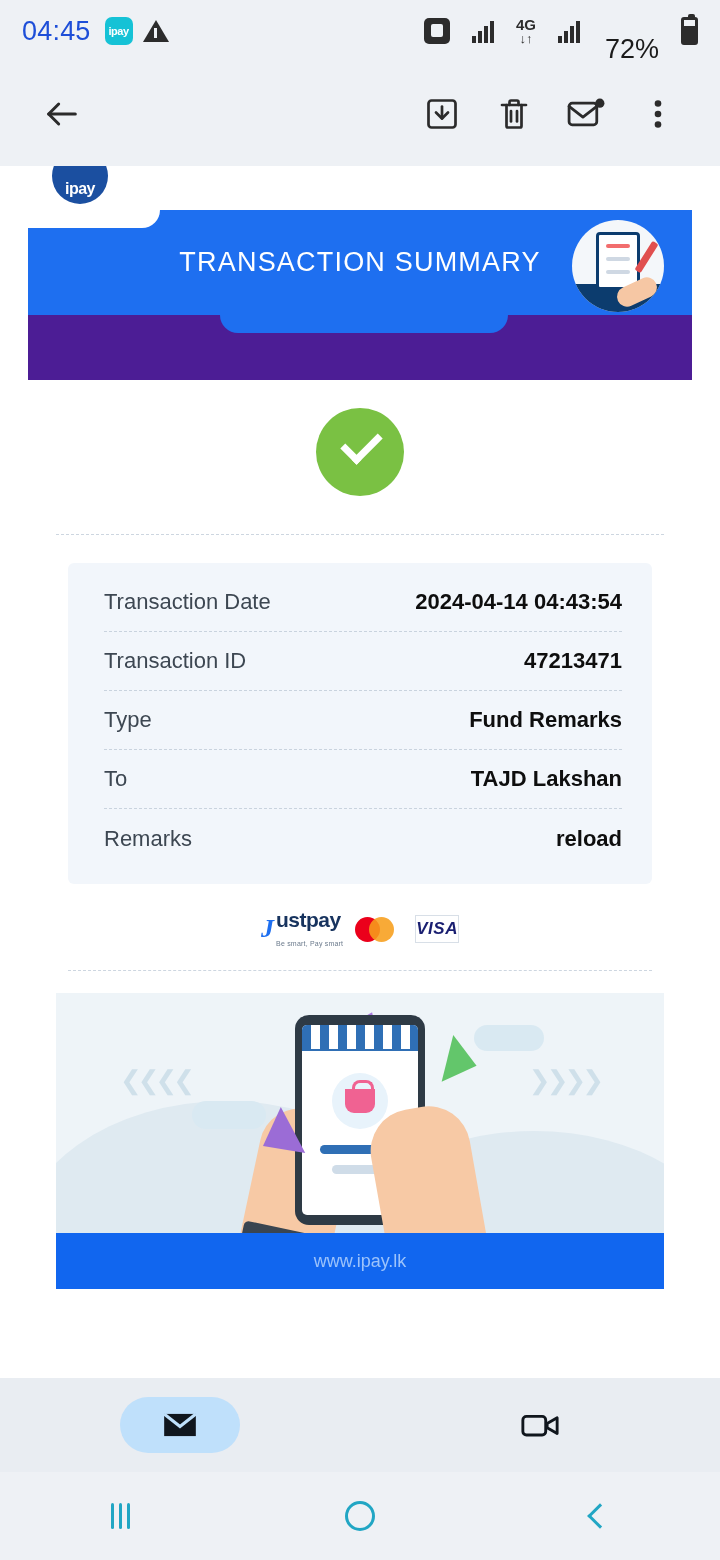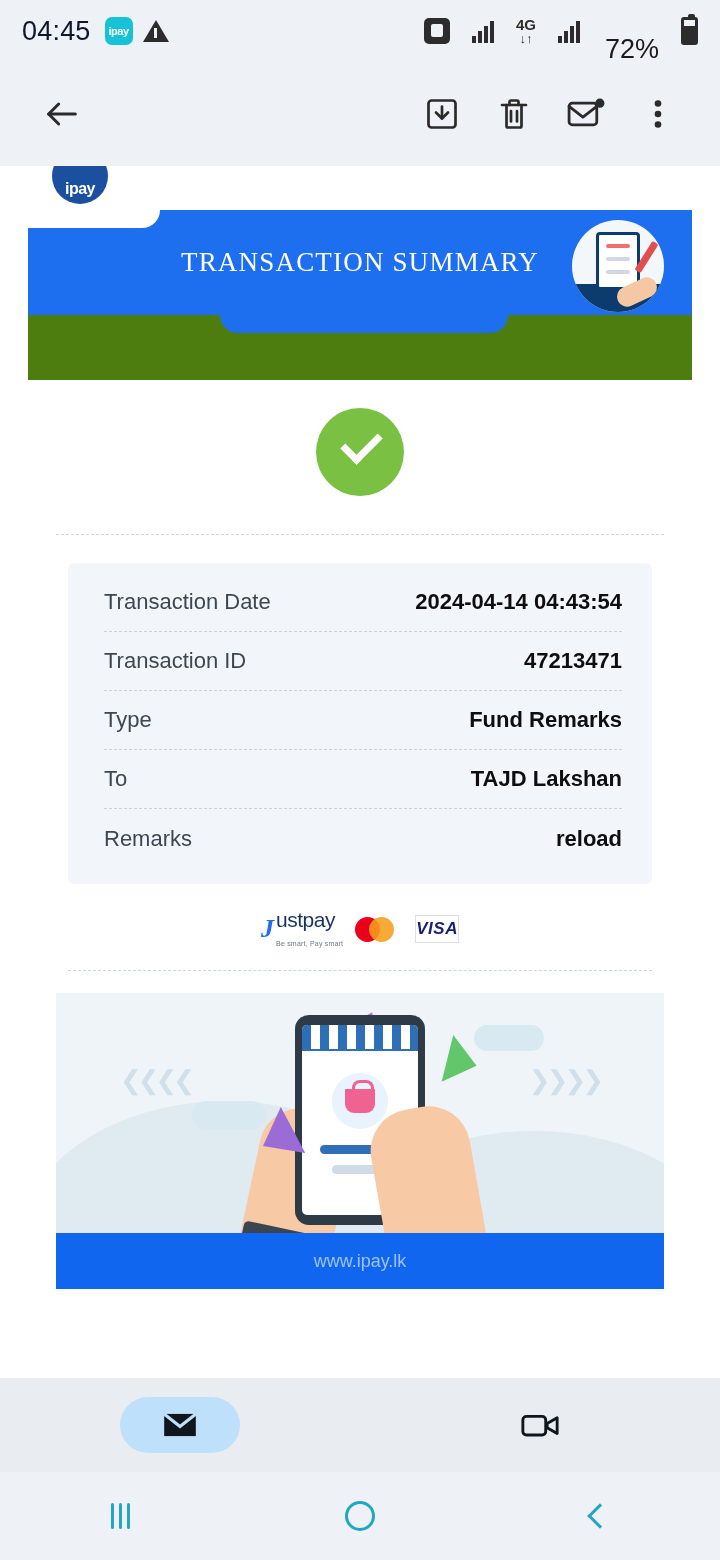--- a/index.html
+++ b/index.html
@@ -23,21 +23,21 @@
   .status-bar {
     height: 62px;
     background: #eef1f5;
     display: flex;
     align-items: center;
     padding: 0 22px;
     flex: 0 0 auto;
   }
   .status-clock {
     font-size: 27px;
-    color: #0f172a;
+    color: #1d4ed8;
     letter-spacing: .2px;
   }
   .status-left-icons {
     display: flex;
     align-items: center;
     gap: 10px;
     margin-left: 14px;
   }
   .ipay-badge {
     width: 28px; height: 28px;
@@ -188,22 +188,21 @@
 
   .card {
     margin: 0 28px;
     background: #ffffff;
   }
 
   
   .banner-wrap {
     position: relative;
     height: 170px;
-    background: #4d7c0f;
-    font-family: Liberation Serif, serif;
+    background: #4c1d95;
   }
   .banner-blue {
     position: absolute;
     left: 0; top: 0;
     width: 100%;
     height: 105px;
     background: #1e6ff0;
   }
   .banner-notch-left {
     position: absolute;
@@ -361,21 +360,21 @@
   }
   .jp-j {
     color: #1e6ff0;
     font-size: 26px;
     font-weight: bold;
     font-style: italic;
     font-family: "Liberation Serif", serif;
   }
   .jp-text {
     font-size: 21px;
-    font-weight: normal;
+    font-weight: bold;
     color: #17335e;
     letter-spacing: -.5px;
   }
   .jp-tag {
     font-size: 7px;
     color: #6b7a8c;
     letter-spacing: .2px;
   }
   .mc {
     position: relative;

